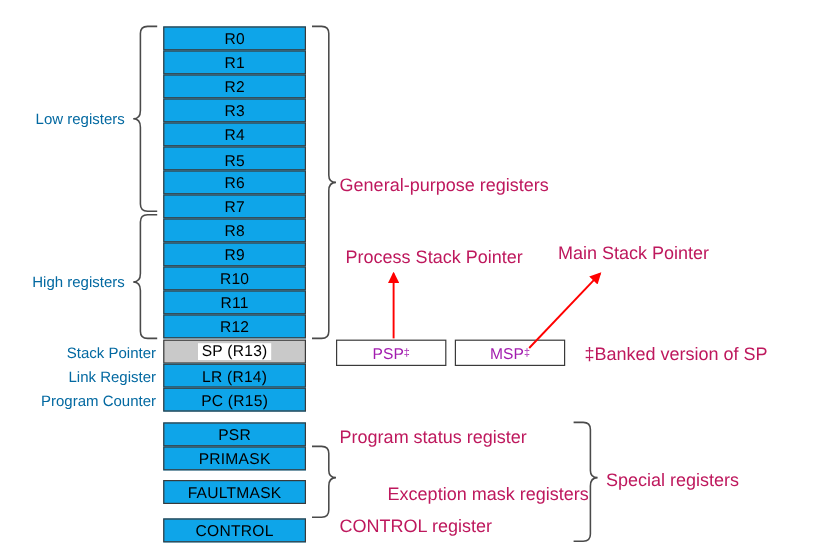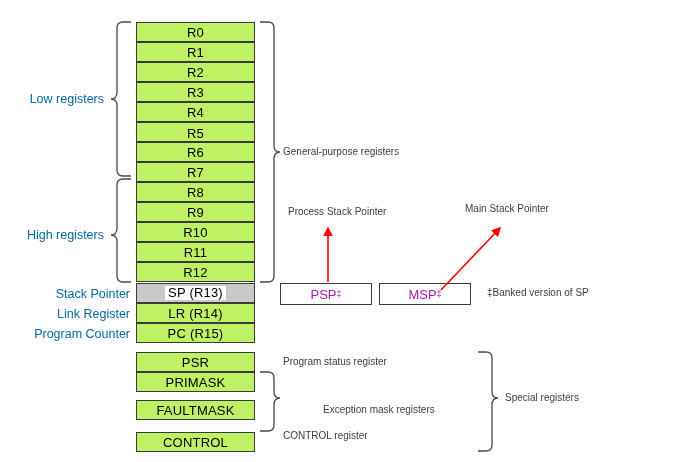--- a/index.html
+++ b/index.html
@@ -18,21 +18,21 @@
     width: 693px;
     height: 462px;
   }
   .reg-box {
     position: absolute;
     left: 136px;
     width: 119px;
     height: 20px;
     box-sizing: border-box;
     border: 1px solid #3a3a3a;
-    background: #bef264;
+    background: #0ea5e9;
     display: flex;
     align-items: center;
     justify-content: center;
     font-size: 13px;
     color: #000000;
     letter-spacing: 0.2px;
   }
   .reg-box.shaded {
     background: #c9c9c9;
     justify-content: center;
@@ -58,22 +58,22 @@
     position: absolute;
     font-size: 12.5px;
     color: #0369a1;
     white-space: nowrap;
   }
   .side-label.right-align {
     text-align: right;
   }
   .note-label {
     position: absolute;
-    font-size: 10px;
-    color: #404040;
+    font-size: 15px;
+    color: #be185d;
     white-space: nowrap;
   }
   svg.overlay {
     position: absolute;
     left: 0;
     top: 0;
     width: 693px;
     height: 462px;
     pointer-events: none;
   }

